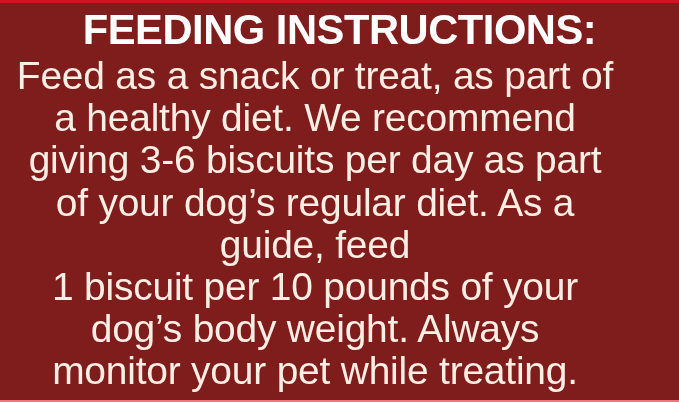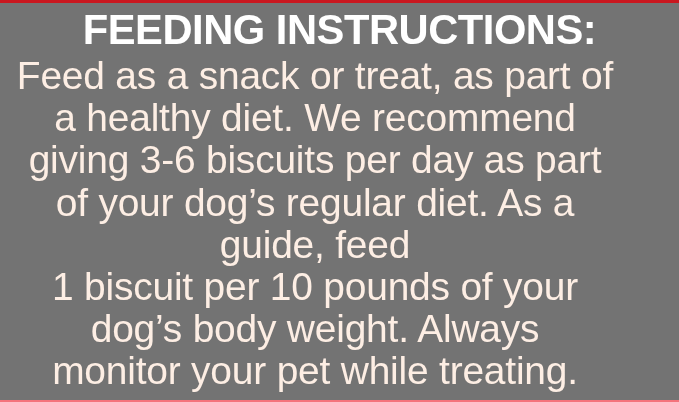--- a/index.html
+++ b/index.html
@@ -6,21 +6,21 @@
     margin: 0;
     padding: 0;
     background: #ffffff;
   }
 
   #panel {
     position: relative;
     width: 679px;
     height: 402px;
     overflow: hidden;
-    background: #737373;
+    background: #7f1d1d;
     font-family: "Liberation Sans", sans-serif;
     text-decoration: underline;
     -webkit-font-smoothing: antialiased;
   }
 
   
   #top-edge-band {
     position: absolute;
     left: 0;
     top: 0;

